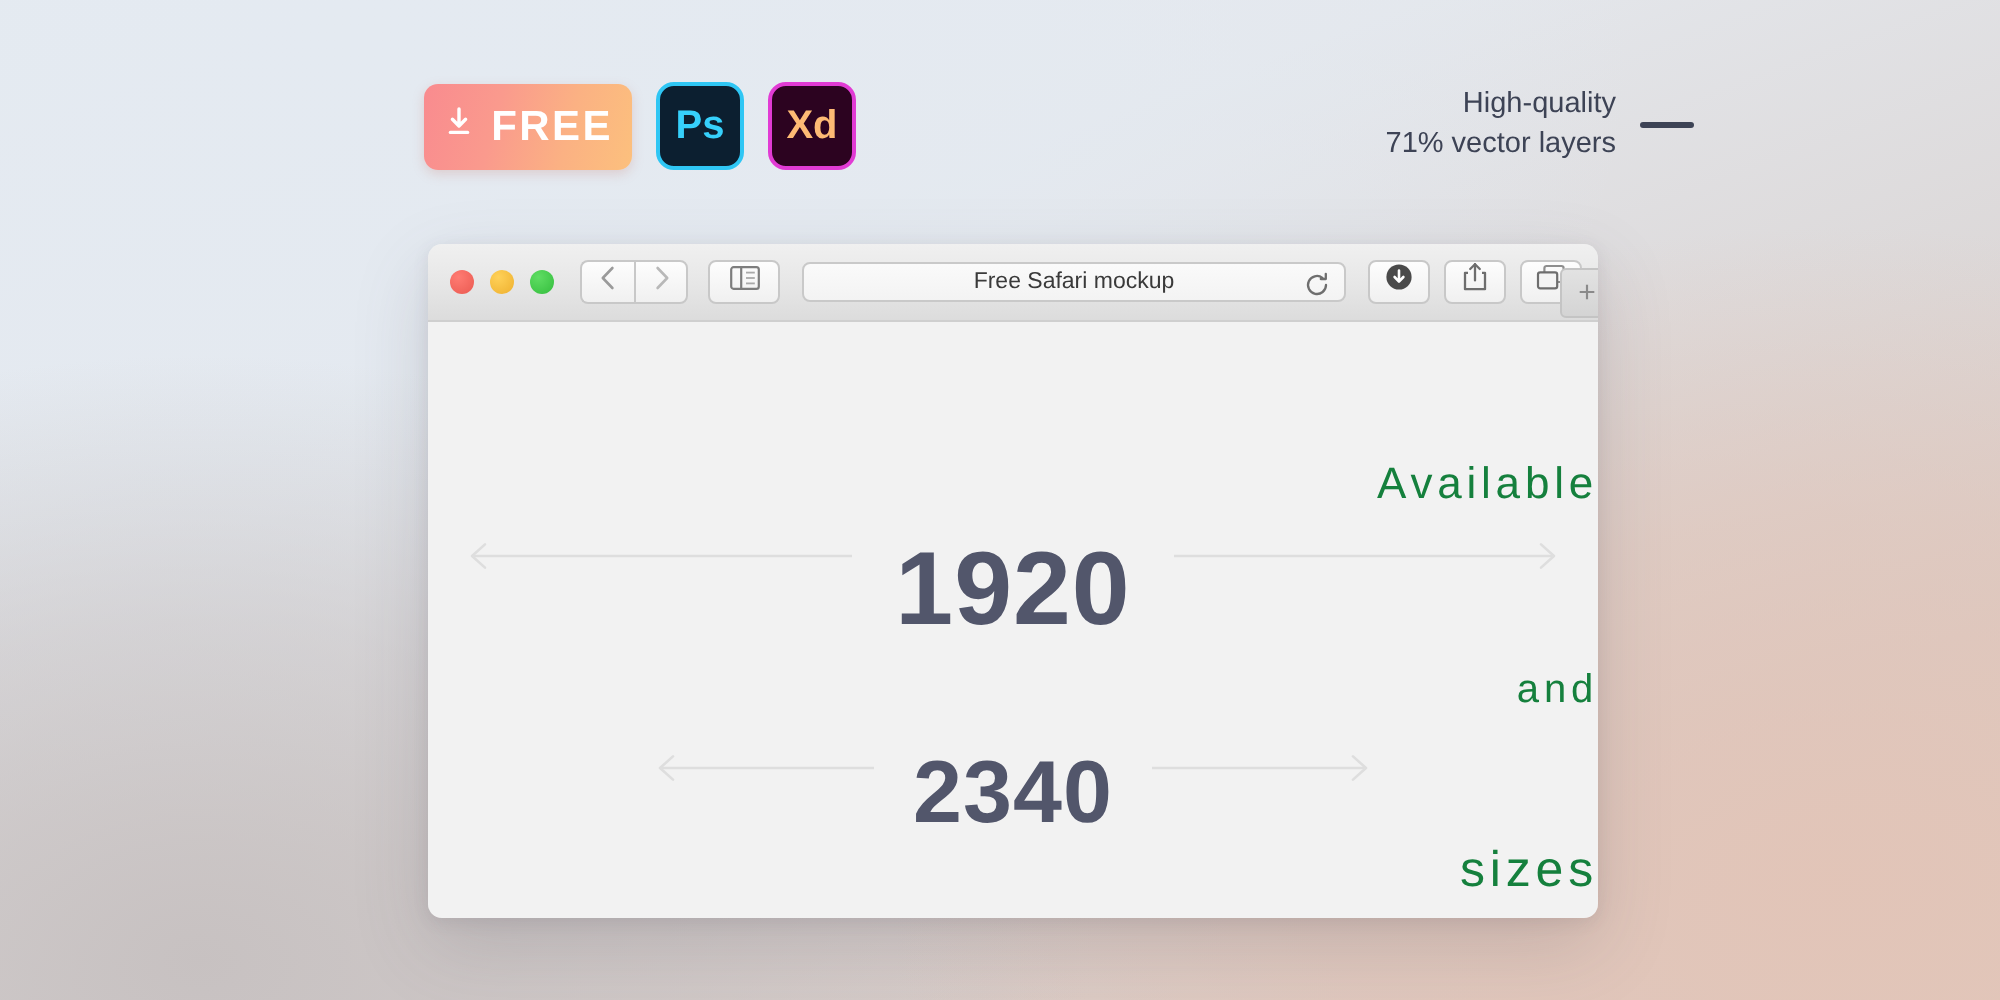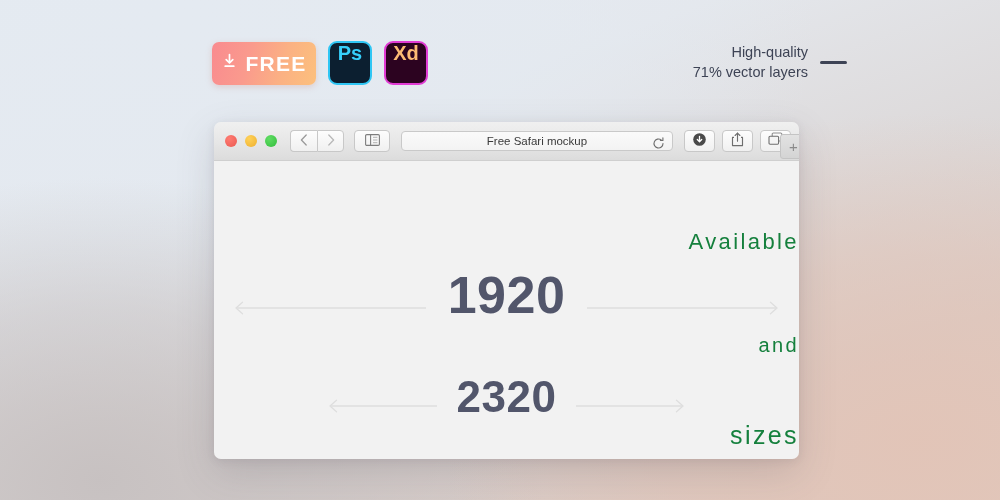--- a/index.html
+++ b/index.html
@@ -51,21 +51,21 @@
     font-weight: bold;
     letter-spacing: 1.2px;
     line-height: 1;
   }
 
   .app-badge {
     width: 44px;
     height: 44px;
     border-radius: 9px;
     display: flex;
-    align-items: flex-start;
+    align-items: center;
     justify-content: center;
     font-size: 20px;
     font-weight: bold;
     line-height: 1;
   }
   .app-ps {
     background: #0c1f30;
     border: 2px solid #2fc6f4;
     color: #36d0fb;
   }
@@ -192,21 +192,21 @@
     letter-spacing: 2.4px;
   }
   #lbl-available { top: 68px; font-size: 22px; }
   #lbl-and       { top: 173px; font-size: 20px; }
   #lbl-sizes     { top: 260px; font-size: 25px; }
 
   .dim-row {
     position: absolute;
     width: 100%;
     display: flex;
-    align-items: flex-end;
+    align-items: flex-start;
     justify-content: center;
   }
   #row-1920 { top: 108px; }
   #row-1280 { top: 214px; }
 
   .dim-number {
     color: #52566b;
     font-weight: bold;
     line-height: 1;
     white-space: nowrap;
@@ -355,21 +355,21 @@
 
       <div id="lbl-and" class="lbl-soft">and</div>
 
       <div id="row-1280" class="dim-row">
         <span class="arrow-svg">
           <svg width="112" height="18" viewBox="0 0 112 18">
             <line x1="6" y1="9" x2="112" y2="9" stroke="#dedede" stroke-width="1.3"></line>
             <path d="M11.5 3.2 L5.0 9 L11.5 14.8" stroke="#dedede" stroke-width="1.3" fill="none" stroke-linecap="round" stroke-linejoin="round"></path>
           </svg>
         </span>
-        <span id="num-1280" class="dim-number">2320</span>
+        <span id="num-1280" class="dim-number">2340</span>
         <span class="arrow-svg">
           <svg width="112" height="18" viewBox="0 0 112 18">
             <line x1="0" y1="9" x2="106" y2="9" stroke="#dedede" stroke-width="1.3"></line>
             <path d="M100.5 3.2 L107 9 L100.5 14.8" stroke="#dedede" stroke-width="1.3" fill="none" stroke-linecap="round" stroke-linejoin="round"></path>
           </svg>
         </span>
       </div>
 
       <div id="lbl-sizes" class="lbl-soft">sizes</div>
     </div>

